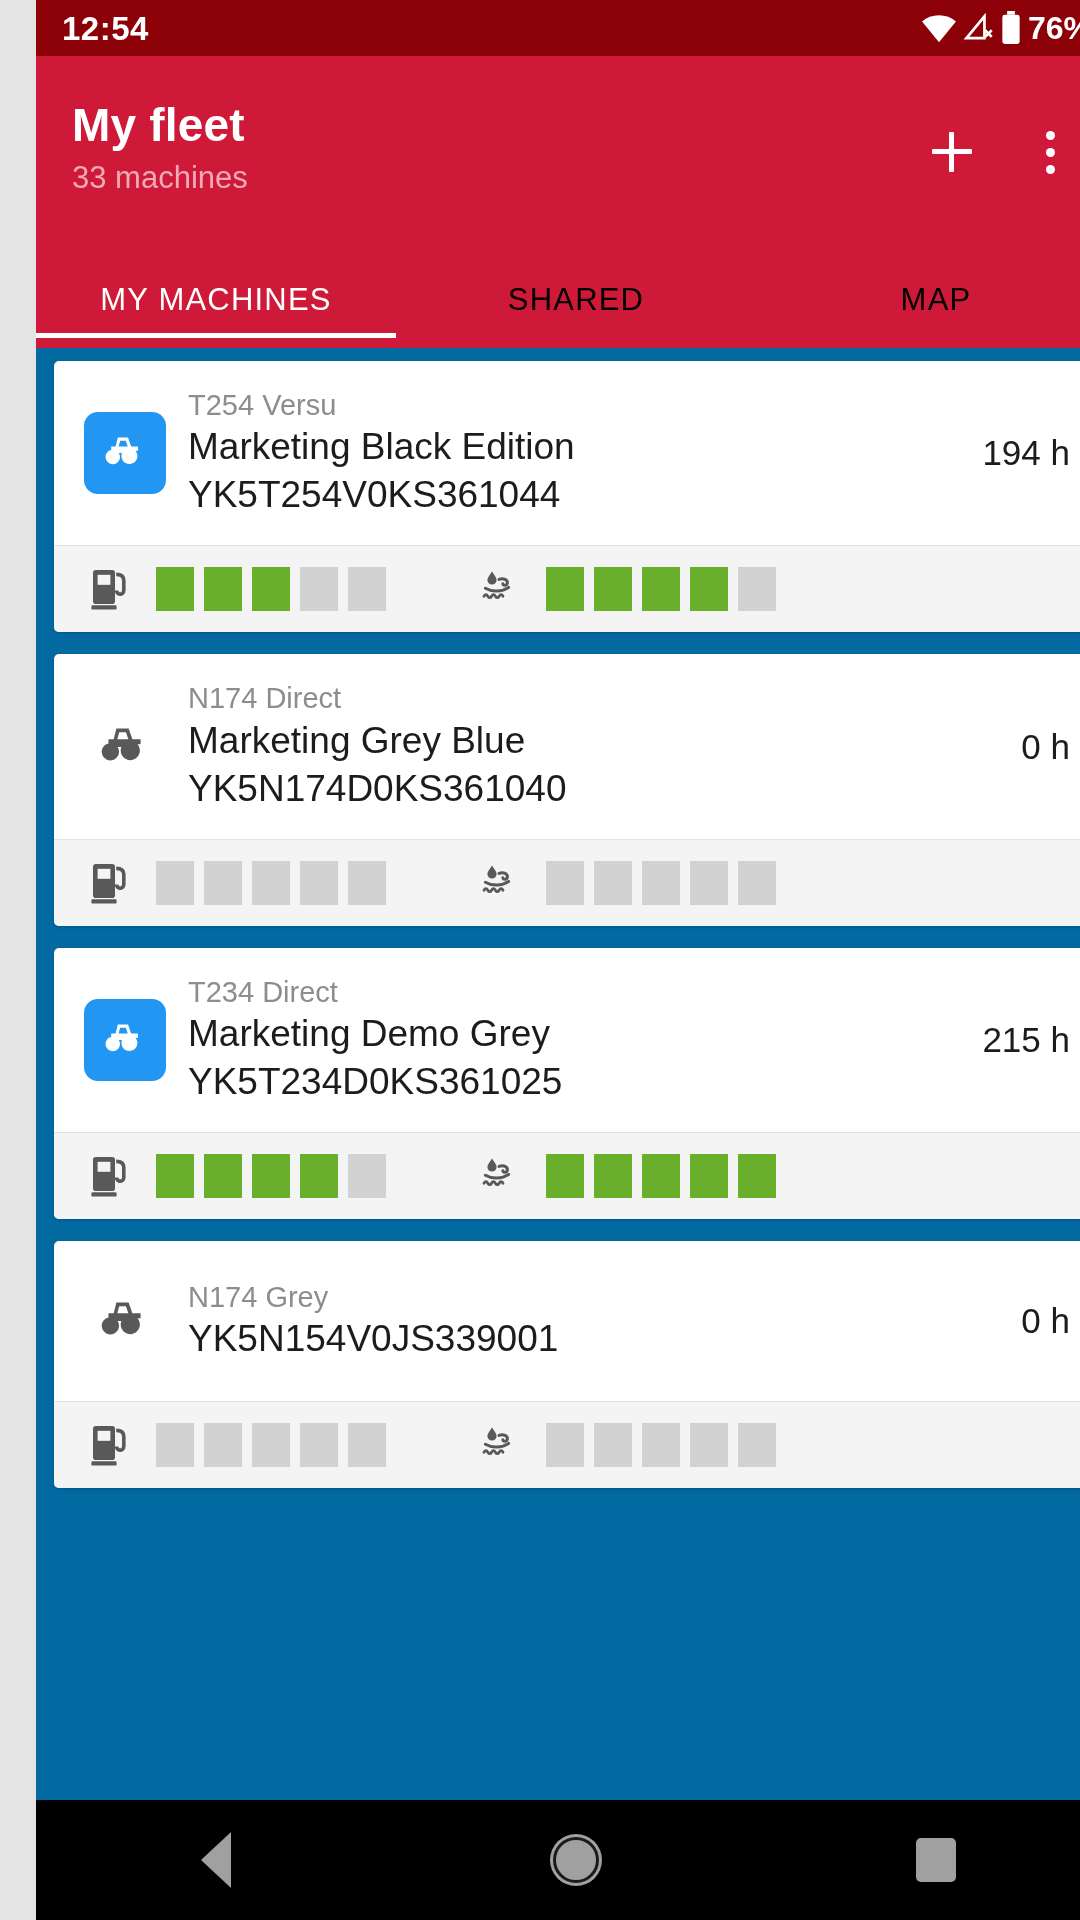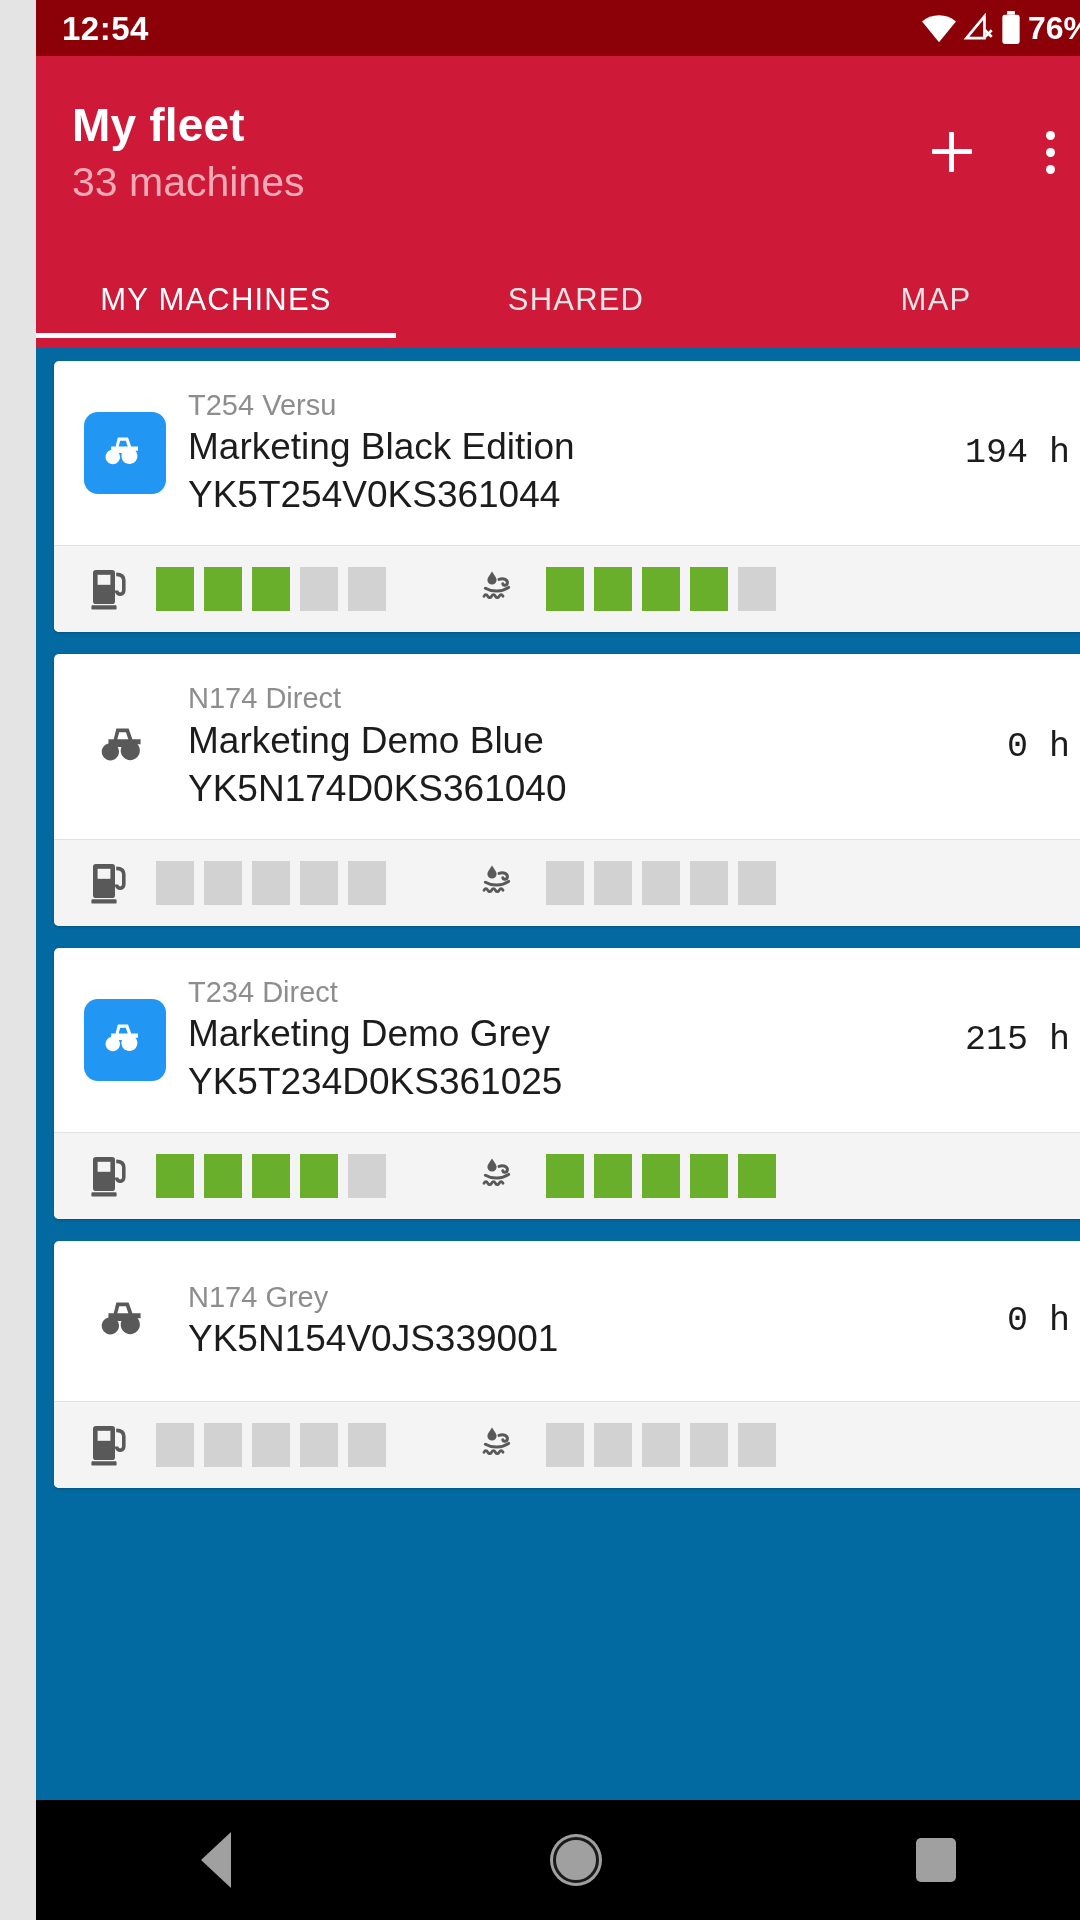--- a/index.html
+++ b/index.html
@@ -20,52 +20,52 @@
   .status-time { font-size:33px; font-weight:bold; letter-spacing:0.5px; line-height:1; }
   .status-right { display:flex; align-items:center; gap:4px; }
   .status-right svg { display:block; }
   .battery-pct { font-size:32px; font-weight:bold; margin-left:2px; }
 
   
   .appbar { background:#ce1938; flex:0 0 214px; position:relative; }
   .appbar-top { display:flex; align-items:flex-start; justify-content:space-between; padding:46px 30px 0 36px; }
   .titles { display:flex; flex-direction:column; }
   .app-title { font-size:46px; color:#ffffff; font-weight:bold; line-height:1.04; letter-spacing:0.2px; }
-  .app-subtitle { font-size:41px; color:#f1aab6; margin-top:12px; line-height:1; }
+  .app-subtitle { font-size:31px; color:#f1aab6; margin-top:12px; line-height:1; }
   .appbar-actions { display:flex; align-items:center; gap:26px; padding-top:14px; }
   .icon-btn { width:72px; height:72px; display:flex; align-items:center; justify-content:center; }
   .plus { position:relative; width:40px; height:40px; }
   .plus:before, .plus:after { content:""; position:absolute; background:#fff; border-radius:1px; }
   .plus:before { left:0; top:17px; width:40px; height:5px; }
   .plus:after  { top:0; left:17px; height:40px; width:5px; }
   .kebab { display:flex; flex-direction:column; gap:8px; align-items:center; }
   .kebab i { width:9px; height:9px; border-radius:50%; background:#fff; display:block; }
 
   
   .tabs { display:flex; background:#ce1938; flex:0 0 60px; position:relative; }
   .tab { flex:1; display:flex; align-items:center; justify-content:center;
-         font-size:31px; letter-spacing:1.2px; color:#e5e5e5; position:relative; }
+         font-size:31px; letter-spacing:1.2px; color:#000000; position:relative; }
   .tab.active { color:#ffffff; }
   .tab.active:after { content:""; position:absolute; left:0; right:0; bottom:-8px; height:5px; background:#ffffff; }
   .tabs-pad { flex:0 0 18px; background:#ce1938; }
 
   
   .list { flex:1 1 auto; background:#0369a1; padding:13px 18px 0 18px; overflow:hidden; }
   .card { background:#ffffff; border-radius:5px; margin-bottom:22px;
           box-shadow:0 1px 3px rgba(0,0,0,0.22); overflow:hidden; }
   .card-main { display:flex; align-items:center; padding:26px 28px 26px 30px; min-height:160px; }
   .machine-icon { width:82px; height:82px; flex:0 0 82px; display:flex; align-items:center; justify-content:center;
                   margin-right:22px; }
   .machine-icon.boxed { background:#2196f3; border-radius:14px; }
   .machine-icon svg { display:block; }
   .card-text { flex:1 1 auto; min-width:0; }
   .model { font-size:29px; color:#8d8d8d; line-height:1.25; }
   .name { font-size:37px; color:#1c1c1c; line-height:1.3; white-space:nowrap; }
   .vin  { font-size:37px; color:#1c1c1c; line-height:1.3; }
-  .hours { font-size:35px; color:#1c1c1c; flex:0 0 auto; padding-left:22px; white-space:nowrap;font-family:Liberation Mono, monospace; }
+  .hours { font-size:35px; color:#1c1c1c; flex:0 0 auto; padding-left:22px; white-space:nowrap; }
 
   .card-gauges { background:#f4f4f4; border-top:1px solid #e2e2e2;
                  display:flex; align-items:center; padding:20px 28px 20px 34px; gap:0; }
   .gauge-group { display:flex; align-items:center; }
   .gauge-group.def { margin-left:92px; }
   .gauge-icon { width:46px; height:46px; display:flex; align-items:center; justify-content:center; margin-right:22px; }
   .gauge-icon svg { display:block; }
   .bars { display:flex; gap:10px; }
   .bar { width:38px; height:44px; background:#d2d2d2; }
   .bar.on { background:#6aaf2c; }
@@ -197,21 +197,21 @@
       <div class="card-main">
         <div class="machine-icon">
           <svg width="58" height="48" viewBox="0 0 24 20">
             <path fill="#595959" d="M8.4 2.3h5.1l1.6 4.5h3.4v2.1h-1.3c.6.7 1 1.6 1 2.6 0 2.2-1.8 4-4 4s-4-1.8-4-4c0-.5.1-1 .3-1.5H8.9c.4.6.6 1.3.6 2 0 2-1.6 3.6-3.6 3.6S2.3 13.9 2.3 12c0-1.7 1.2-3.2 2.8-3.5V6.8h2.2L8.4 2.3zm1.2 1.6-.8 2.9h4.6l-1-2.9H9.6z"></path>
             <circle fill="#595959" cx="5.9" cy="12" r="1.9"></circle>
             <circle fill="#595959" cx="14.2" cy="11.5" r="2.2"></circle>
           </svg>
         </div>
         <div class="card-text">
           <div class="model">N174 Direct</div>
-          <div class="name">Marketing Demo Blue</div>
+          <div class="name">Marketing Grey Blue</div>
           <div class="vin">YK5N174D0KS361040</div>
         </div>
         <div class="hours">0 h</div>
       </div>
       <div class="card-gauges">
         <div class="gauge-group fuel">
           <span class="gauge-icon">
             <svg width="40" height="42" viewBox="0 0 20 21">
               <rect x="1" y="1" width="11" height="17" rx="1.4" fill="#595959"></rect>
               <rect x="3.3" y="3.4" width="6.4" height="5" fill="#f4f4f4"></rect>

